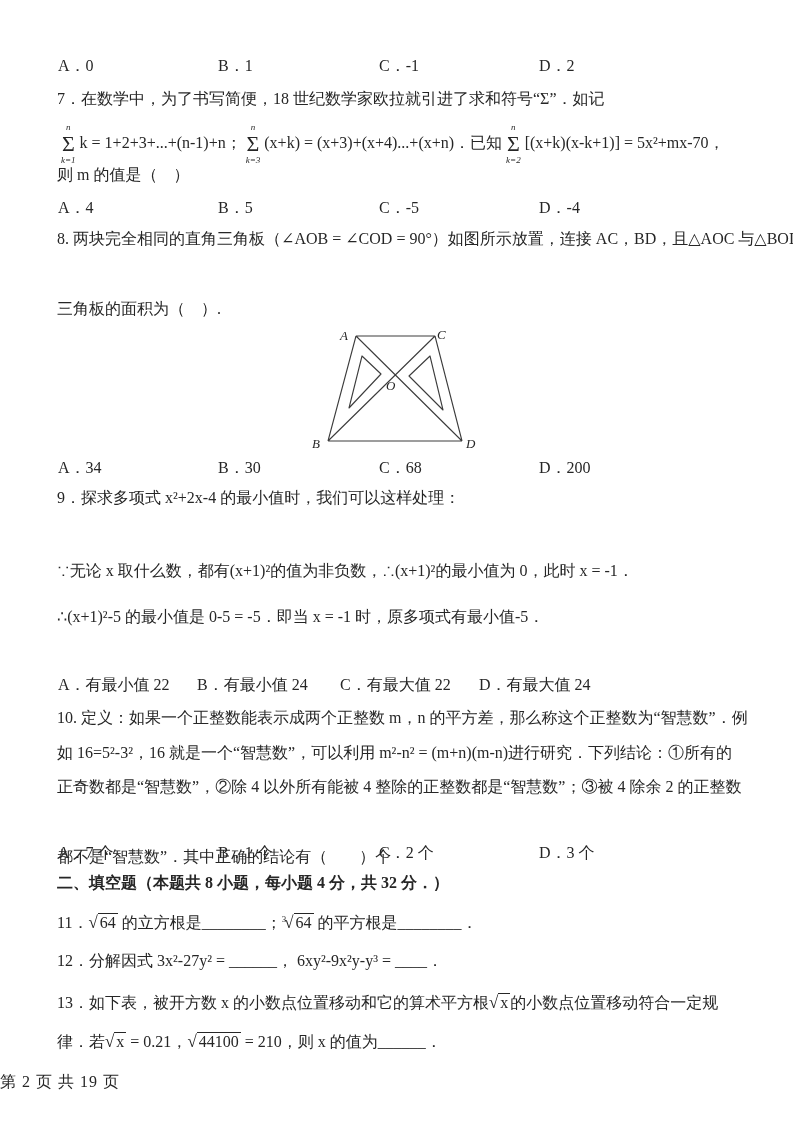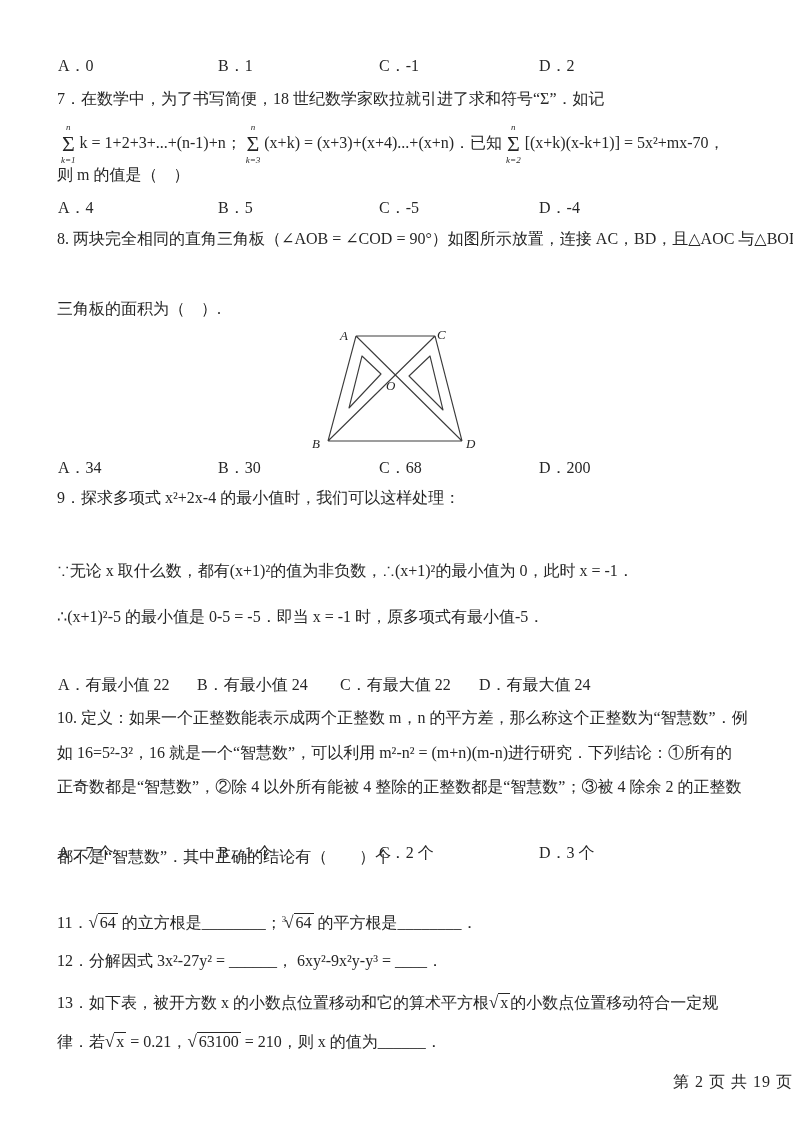--- a/index.html
+++ b/index.html
@@ -16,21 +16,21 @@
   .sigma{display:inline-flex;flex-direction:column;align-items:center;line-height:1;margin:0 4px;}
   .stop,.sbot{font-size:9px;font-style:italic;line-height:1.2;}
   .ssym{font-size:22px;line-height:1;}
   sub.s{font-size:9.5px;}
   .rt{white-space:nowrap;}
   .rsym{font-size:17px;}
   .rad{border-top:1px solid #262626;padding:0 2px;}
   .ridx{font-size:9px;vertical-align:super;margin-right:-2px;}
   .fig{position:absolute;left:300px;top:326px;}
   .fig text{font-size:13px;font-style:italic;fill:#262626;font-family:"Liberation Serif",serif;}
-  .footer{position:absolute;left:0;top:1071px;width:793px;text-align:right;letter-spacing:1px;line-height:22px;}
+  .footer{position:absolute;left:0;top:1071px;width:793px;text-align:left;letter-spacing:1px;line-height:22px;}
 </style>
 </head>
 <body>
 
 <div class="page">
 
   <div class="line opts" style="top:55px">
     <span class="opt" style="left:58px">A．0</span>
     <span class="opt" style="left:218px">B．1</span>
     <span class="opt" style="left:379px">C．-1</span>
@@ -108,29 +108,30 @@
   <div class="line" style="top:776px">正奇数都是“智慧数”，②除 4 以外所有能被 4 整除的正整数都是“智慧数”；③被 4 除余 2 的正整数</div>
   <div class="line" style="top:846px">都不是“智慧数”．其中正确的结论有（　　）个</div>
 
   <div class="line opts" style="top:842px">
     <span class="opt" style="left:58px">A．7 个</span>
     <span class="opt" style="left:218px">B．1 个</span>
     <span class="opt" style="left:379px">C．2 个</span>
     <span class="opt" style="left:539px">D．3 个</span>
   </div>
 
+  <div class="line b" style="top:872px">二、填空题（本题共 8 小题，每小题 4 分，共 32 分．）</div>
 
   <div class="line" style="top:908px">
     <span>11．</span><span class="rt"><span class="rsym">√</span><span class="rad">64</span></span><span> 的立方根是</span><span>________</span><span>；</span><span class="rt"><sup class="ridx">3</sup><span class="rsym">√</span><span class="rad">64</span></span><span> 的平方根是</span><span>________</span><span>．</span>
   </div>
 
   <div class="line" style="top:950px">12．分解因式 3x²-27y² = ______，  6xy²-9x²y-y³ = ____．</div>
 
   <div class="line" style="top:992px">
     <span>13．如下表，被开方数 x 的小数点位置移动和它的算术平方根</span><span class="rt"><span class="rsym">√</span><span class="rad">x</span></span><span>的小数点位置移动符合一定规</span>
   </div>
   <div class="line" style="top:1031px">
-    <span>律．若</span><span class="rt"><span class="rsym">√</span><span class="rad">x</span></span><span> = 0.21，</span><span class="rt"><span class="rsym">√</span><span class="rad">63100</span></span><span> = 210，则 x 的值为</span><span>______</span><span>．</span>
+    <span>律．若</span><span class="rt"><span class="rsym">√</span><span class="rad">x</span></span><span> = 0.21，</span><span class="rt"><span class="rsym">√</span><span class="rad">44100</span></span><span> = 210，则 x 的值为</span><span>______</span><span>．</span>
   </div>
 
   <div class="footer">第 2 页 共 19 页</div>
 
 </div>
 
 </body></html>

